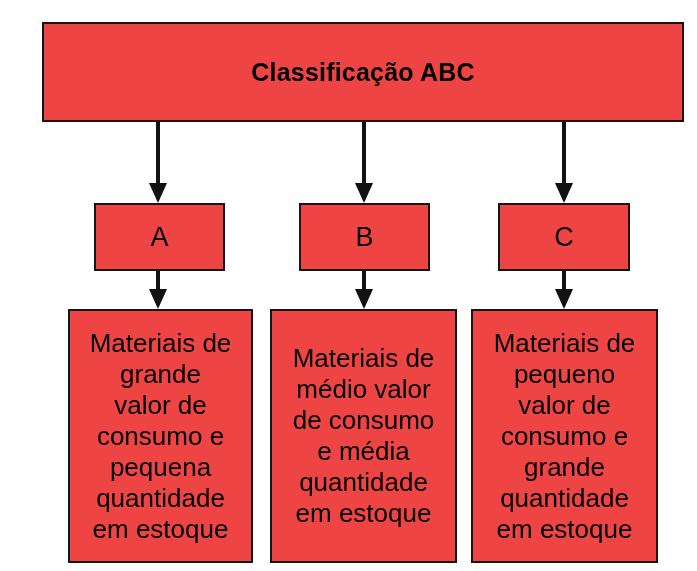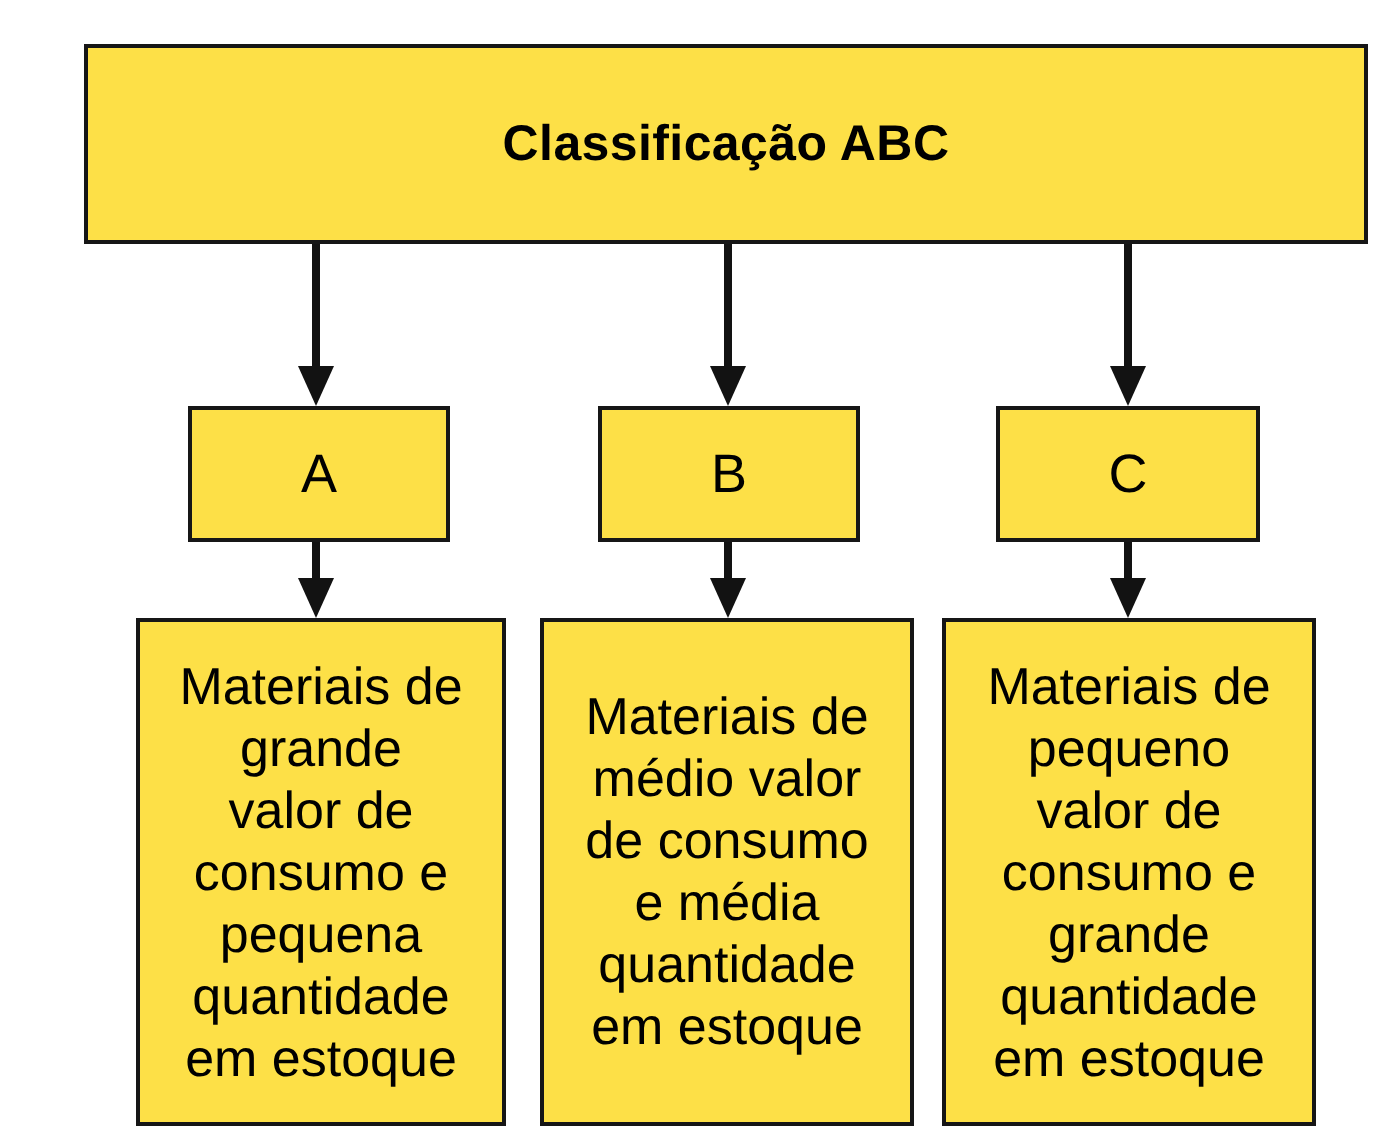--- a/index.html
+++ b/index.html
@@ -13,21 +13,21 @@
     position: relative;
     width: 697px;
     height: 571px;
     background: #ffffff;
     overflow: hidden;
   }
   .box {
     position: absolute;
     box-sizing: border-box;
     border: 2px solid #161616;
-    background: #fde047;
+    background: #ef4444;
     display: flex;
     align-items: center;
     justify-content: center;
     text-align: center;
   }
   .root-box {
     left: 42px;
     top: 22px;
     width: 642px;
     height: 100px;

